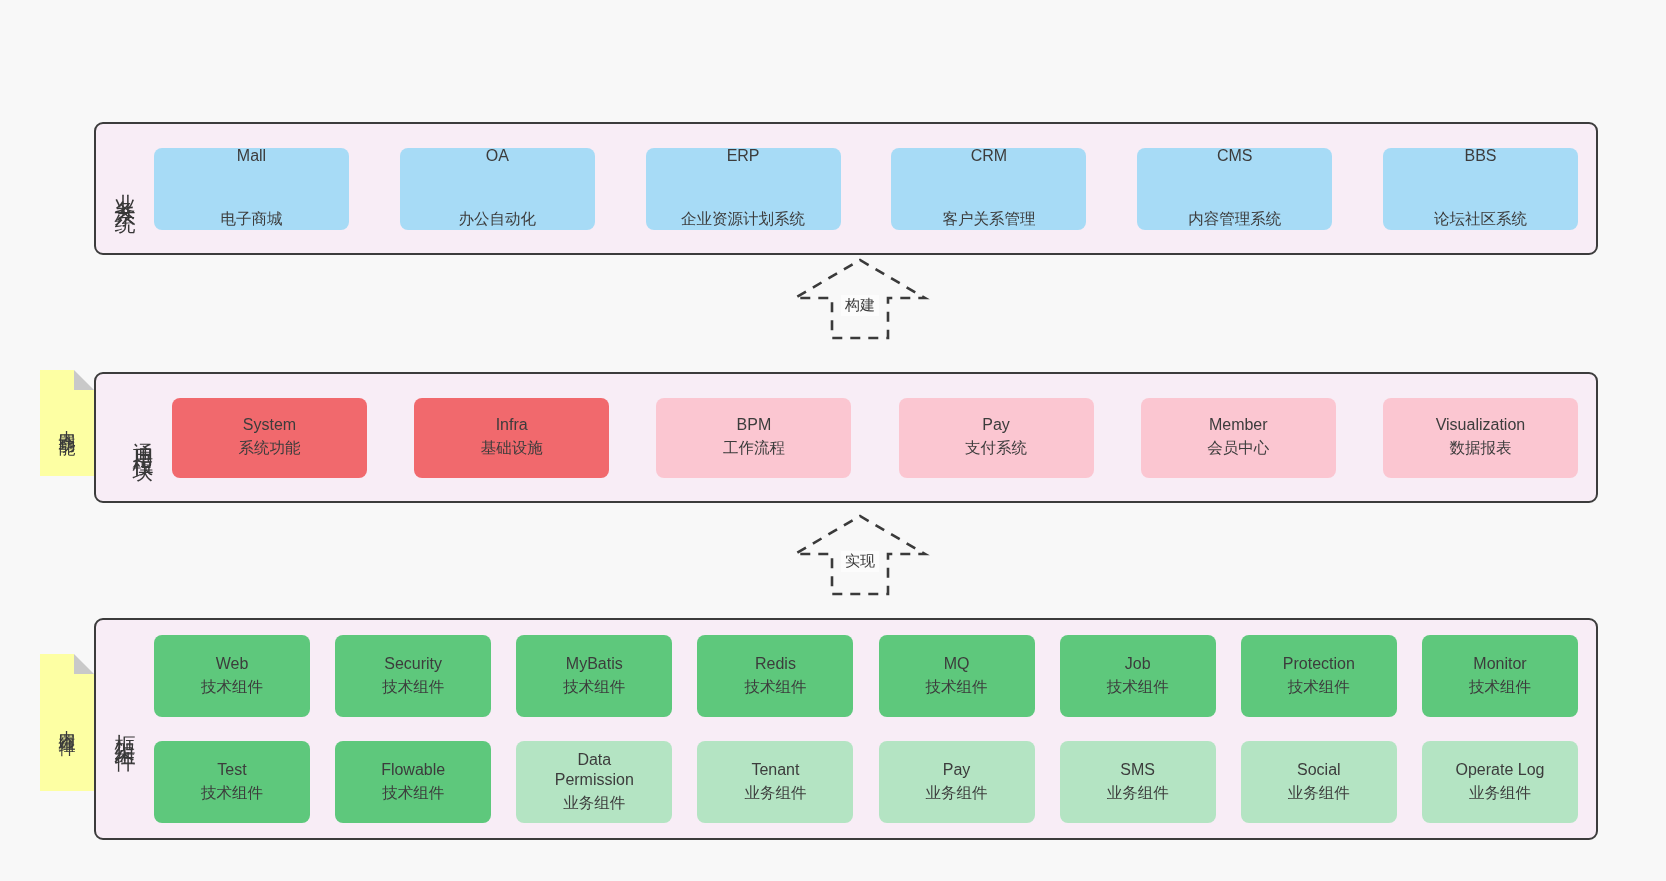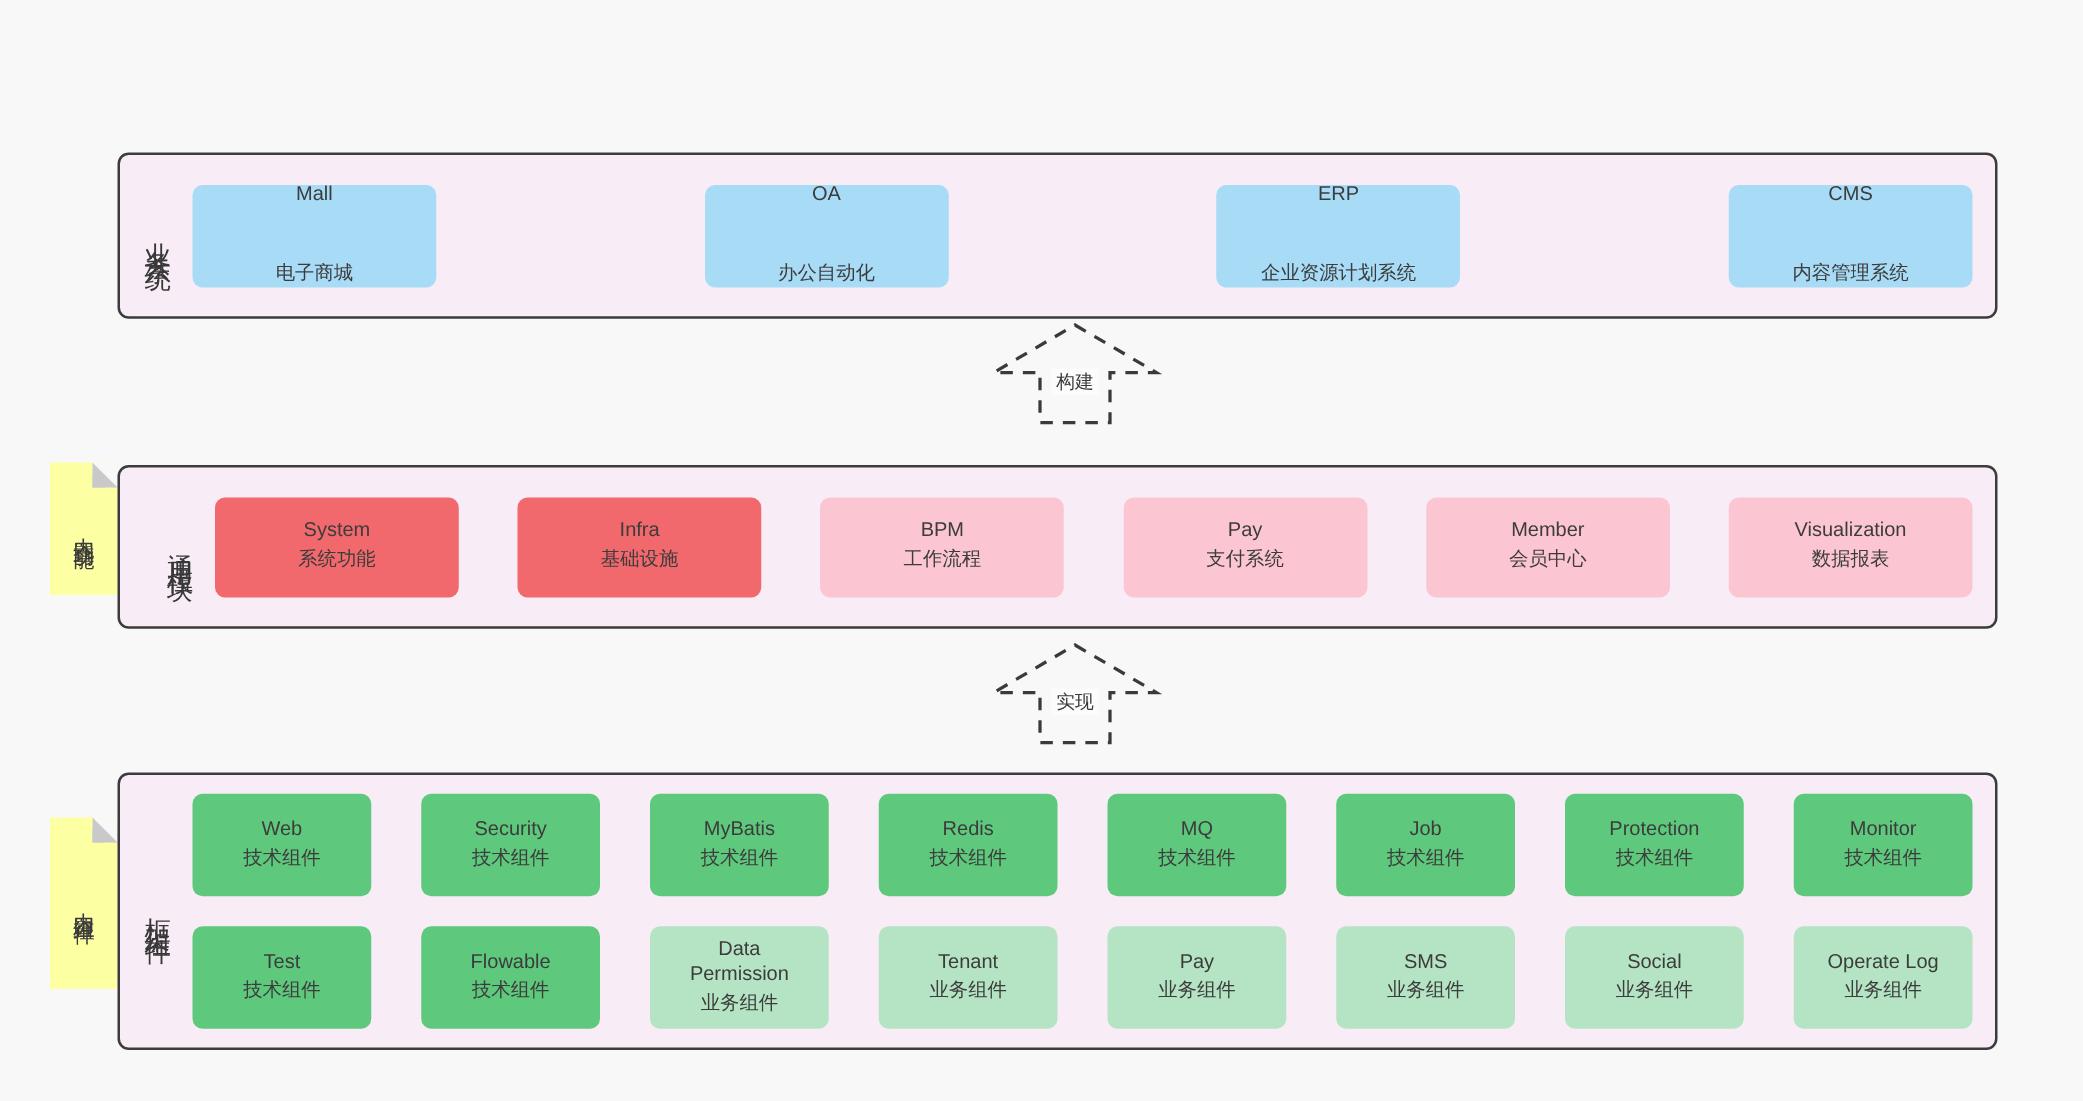--- a/index.html
+++ b/index.html
@@ -42,21 +42,21 @@
   .box-row{display:flex;justify-content:space-between;width:100%;box-sizing:border-box;}
 
   
   .box{
     border-radius:8px;
     display:flex;flex-direction:column;align-items:center;justify-content:center;
     text-align:center;
   }
   .band-business .box{width:195px;height:82px;}
   .band-modules  .box{width:195px;height:80px;}
-  .band-components .box{width:143px;height:82px;text-align:center;}
+  .band-components .box{width:156px;height:82px;text-align:center;}
   .box-name{font-size:16px;line-height:1.3;max-width:108px;}
   .band-business .box-name,.band-modules .box-name{max-width:180px;}
   .box-sub{font-size:15.5px;line-height:1.5;font-family:Liberation Serif, serif;}
   .v-blue{background:#a7dbf6;gap:40px;}
   .v-red{background:#f1696d;}
   .v-pink{background:#fbc6d1;}
   .v-green{background:#5ec87c;}
   .v-green-light{background:#b4e4c3;}
 
   
@@ -114,22 +114,30 @@
         </div>
         <div class="box v-blue">
           <div class="box-name">OA</div>
           <div class="box-sub">办公自动化</div>
         </div>
         <div class="box v-blue">
           <div class="box-name">ERP</div>
           <div class="box-sub">企业资源计划系统</div>
         </div>
         <div class="box v-blue">
+          <div class="box-name">CRM</div>
+          <div class="box-sub">客户关系管理</div>
+        </div>
+        <div class="box v-blue">
           <div class="box-name">CMS</div>
           <div class="box-sub">内容管理系统</div>
+        </div>
+        <div class="box v-blue">
+          <div class="box-name">BBS</div>
+          <div class="box-sub">论坛社区系统</div>
         </div>
       </div>
   </section>
 
   <div class="arrow arrow-build">
     <svg viewBox="0 0 150 84">
       <polygon points="75,2 140,40 103,40 103,80 47,80 47,40 10,40"></polygon>
     </svg>
     <span class="arrow-label">构建</span>
   </div>

